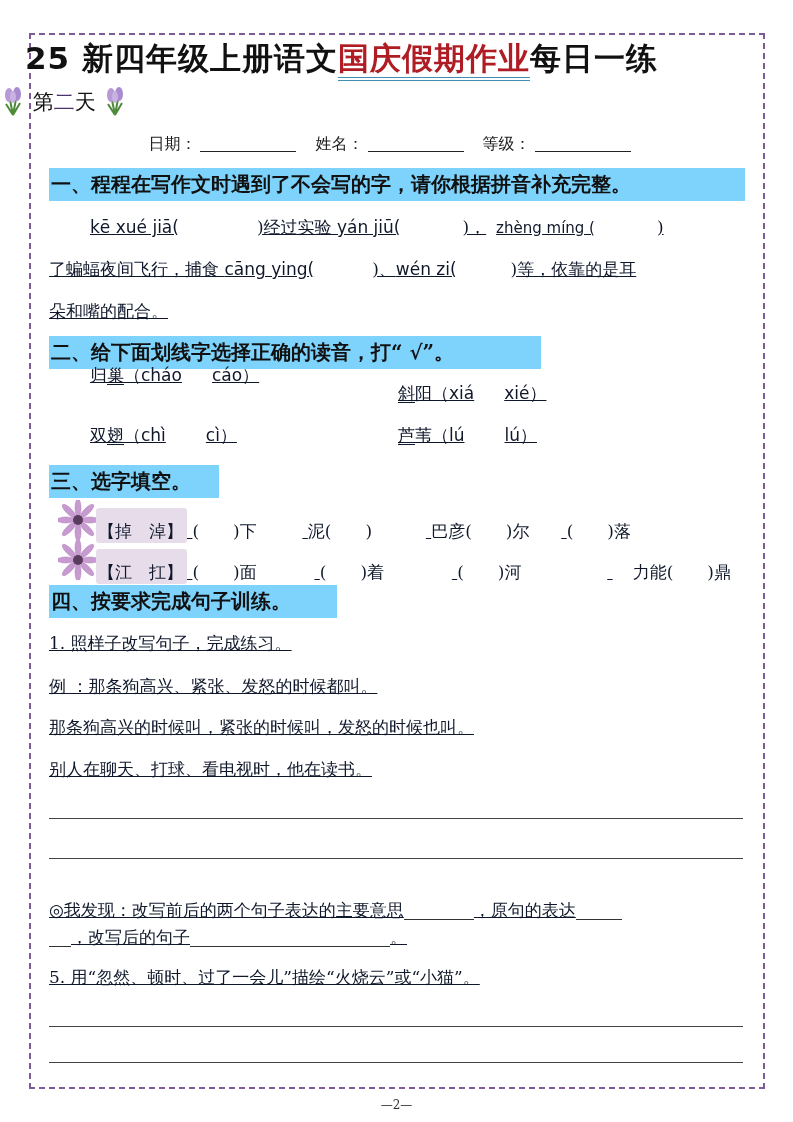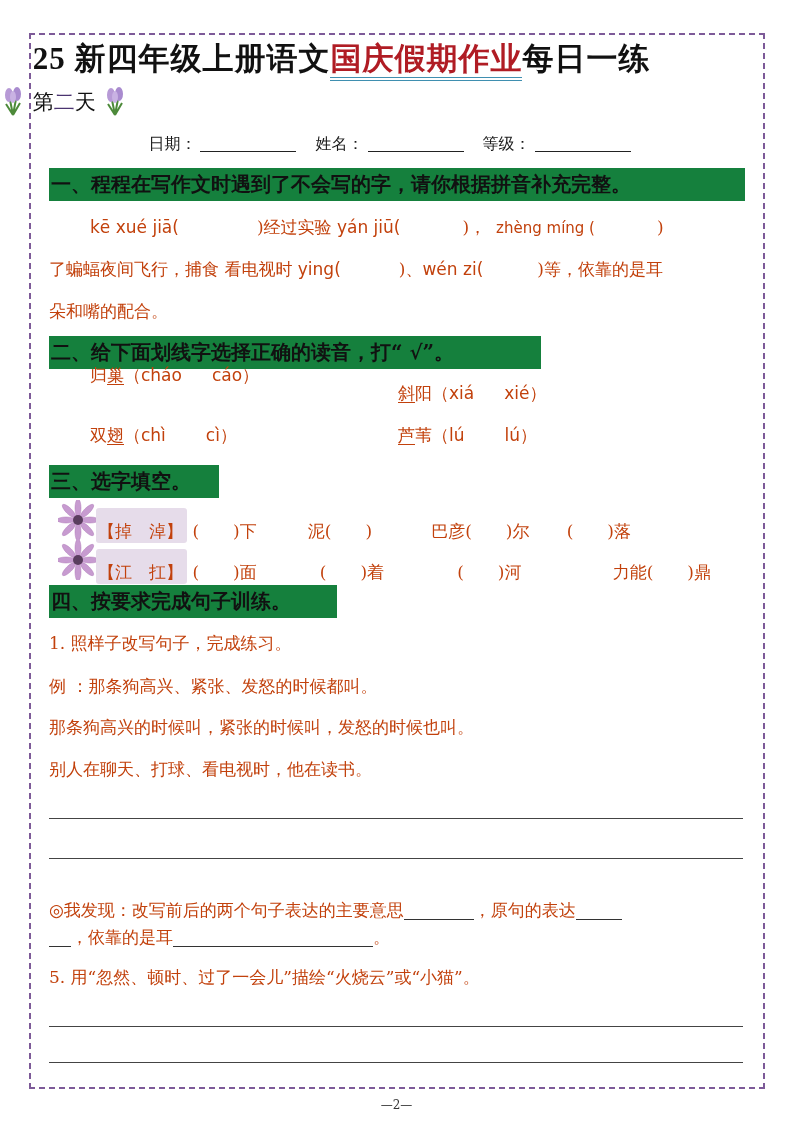--- a/index.html
+++ b/index.html
@@ -1,35 +1,35 @@
 <!DOCTYPE html>
 <html><head>
   <meta charset="utf-8">
   <style>
     html, body { margin: 0; padding: 0; background: #ffffff; }
     body { width: 793px; height: 1122px; position: relative; overflow: hidden;
            font-family: "DejaVu Sans", "Liberation Sans", sans-serif; color: #1a1a1a; }
     .frame { position: absolute; left: 29px; top: 33px; width: 736px; height: 1056px;
              border: 2px dashed #7d5a98; box-sizing: border-box; }
     .title { position: absolute; left: 0; top: 38px; width: 683px; text-align: center;
-             font-size: 31px; font-weight: bold; letter-spacing: 1px; color: #111; white-space: nowrap; font-family: Liberation Serif, serif; }
+             font-size: 31px; font-weight: bold; letter-spacing: 1px; color: #111; white-space: nowrap; }
     .title .hl { color: #b01c24; border-bottom: 4px double #3f8fb0; padding-bottom: 1px; }
     .day { position: absolute; left: 0; top: 86px; width: 793px; text-align: left;
            font-family: "DejaVu Serif", serif; font-size: 21px; color: #111; }
     .day .num { color: #4a3470; }
     .flower-icon { display: inline-block; width: 26px; height: 30px; vertical-align: -7px; }
     .infoline { position: absolute; left: 0; top: 134px; width: 793px; text-align: center;
                 font-family: "DejaVu Serif", serif; font-size: 16px; }
     .infoline .blank { display: inline-block; width: 96px; border-bottom: 1.5px solid #222;
                        margin: 0 14px 0 4px; height: 16px; vertical-align: -3px; }
-    .sec { position: absolute; left: 49px; height: 33px; background: #15803d;
+    .sec { position: absolute; left: 49px; height: 33px; background: #7dd3fc;
            font-family: "DejaVu Serif", serif; font-weight: bold; font-size: 20px;
            line-height: 33px; padding-left: 2px; white-space: nowrap; color: #111; }
     .line { position: absolute; font-family: "DejaVu Serif", serif; font-size: 17px;
-            white-space: nowrap; color: #c2410c; }
+            white-space: nowrap; color: #0f172a; text-decoration: underline; }
     .py { font-family: "DejaVu Sans", sans-serif; font-size: 17px; }
     .pysmall { font-family: "DejaVu Sans", sans-serif; font-size: 15px; }
     .gap { display: inline-block; }
     u { text-decoration: underline; text-underline-offset: 3px; }
     .rule { position: absolute; left: 49px; width: 694px; border-top: 1.5px solid #444; }
     .blank-in { display: inline-block; border-bottom: 1.5px solid #333; height: 18px; vertical-align: -4px; }
     .tag { display: inline-block; background: #e6dcea; border-radius: 3px; padding: 12px 4px 0 2px;
            font-family: "DejaVu Serif", serif; }
     .daisy-icon { position: absolute; width: 40px; height: 40px; }
     .footer { position: absolute; left: 0; top: 1098px; width: 793px; text-align: center;
@@ -64,21 +64,21 @@
   <span>等级：</span><span class="blank"></span>
 </div>
 
 <div class="sec" style="top:168px; width:694px;">一、程程在写作文时遇到了不会写的字，请你根据拼音补充完整。</div>
 
 <div class="line" style="left:90px; top:216px;">
   <span class="py">kē  xué  jiā(</span><span class="gap" style="width:78px"></span><span>)经过实验 </span><span class="py">yán  jiū(</span><span class="gap" style="width:62px"></span><span>)，</span><span class="gap" style="width:10px"></span><span class="pysmall">zhèng míng (</span><span class="gap" style="width:62px"></span><span>)</span>
 </div>
 
 <div class="line" style="left:49px; top:258px;">
-  <span>了蝙蝠夜间飞行，捕食 </span><span class="py">看电视时 ying(</span><span class="gap" style="width:58px"></span><span>)、</span><span class="py">wén zi(</span><span class="gap" style="width:54px"></span><span>)等，依靠的是耳</span>
+  <span>了蝙蝠夜间飞行，捕食 </span><span class="py">cāng ying(</span><span class="gap" style="width:58px"></span><span>)、</span><span class="py">wén zi(</span><span class="gap" style="width:54px"></span><span>)等，依靠的是耳</span>
 </div>
 
 <div class="line" style="left:49px; top:300px;">朵和嘴的配合。</div>
 
 <div class="sec" style="top:336px; width:490px;">二、给下面划线字选择正确的读音，打“ √”。</div>
 
 <div class="line" style="left:90px; top:364px;">
   <span>归</span><u>巢</u><span class="py">（cháo</span><span class="gap" style="width:30px"></span><span class="py">cáo）</span>
 </div>
 <div class="line" style="left:398px; top:382px;">
@@ -125,38 +125,38 @@
     <ellipse cx="29" cy="11" rx="3" ry="9" transform="rotate(45 29 11)"></ellipse>
       <ellipse cx="11" cy="29" rx="3" ry="9" transform="rotate(45 11 29)"></ellipse>
   </g>
   <circle cx="20" cy="20" r="5" fill="#5a3d5e"></circle>
 </svg>
 <div class="line" style="left:96px; top:549px;">
   <span class="tag">【江　扛】</span>
   <span style="display:inline-block; width:122px;">(　　)面</span>
   <span style="display:inline-block; width:132px;">(　　)着</span>
   <span style="display:inline-block; width:150px;">(　　)河</span>
-  <span style="display:inline-block; width:120px;">力能(　　)鼎</span>
+  <span style="display:inline-block; width:120px;margin-left:20px;">力能(　　)鼎</span>
 </div>
 
 <div class="sec" style="top:585px; width:286px;">四、按要求完成句子训练。</div>
 
 <div class="line" style="left:49px; top:632px;">1. 照样子改写句子，完成练习。</div>
 <div class="line" style="left:49px; top:675px;">例 ：那条狗高兴、紧张、发怒的时候都叫。</div>
 <div class="line" style="left:49px; top:716px;">那条狗高兴的时候叫，紧张的时候叫，发怒的时候也叫。</div>
 <div class="line" style="left:49px; top:758px;">别人在聊天、打球、看电视时，他在读书。</div>
 
 <div class="rule" style="top:818px;"></div>
 <div class="rule" style="top:858px;"></div>
 
 <div class="line" style="left:49px; top:883px;margin-top:16px;">
   <span>◎我发现：改写前后的两个句子表达的主要意思</span><span class="blank-in" style="width:70px"></span><span>，原句的表达</span><span class="blank-in" style="width:46px"></span>
 </div>
 <div class="line" style="left:49px; top:926px;">
-  <span class="blank-in" style="width:22px"></span><span>，依靠的是耳</span><span class="blank-in" style="width:200px"></span><span>。</span>
+  <span class="blank-in" style="width:22px"></span><span>，改写后的句子</span><span class="blank-in" style="width:200px"></span><span>。</span>
 </div>
 
 <div class="line" style="left:49px; top:966px;">5. 用“忽然、顿时、过了一会儿”描绘“火烧云”或“小猫”。</div>
 
 <div class="rule" style="top:1026px;"></div>
 <div class="rule" style="top:1062px;"></div>
 
 <div class="footer">—2—</div>
 
 </body></html>

